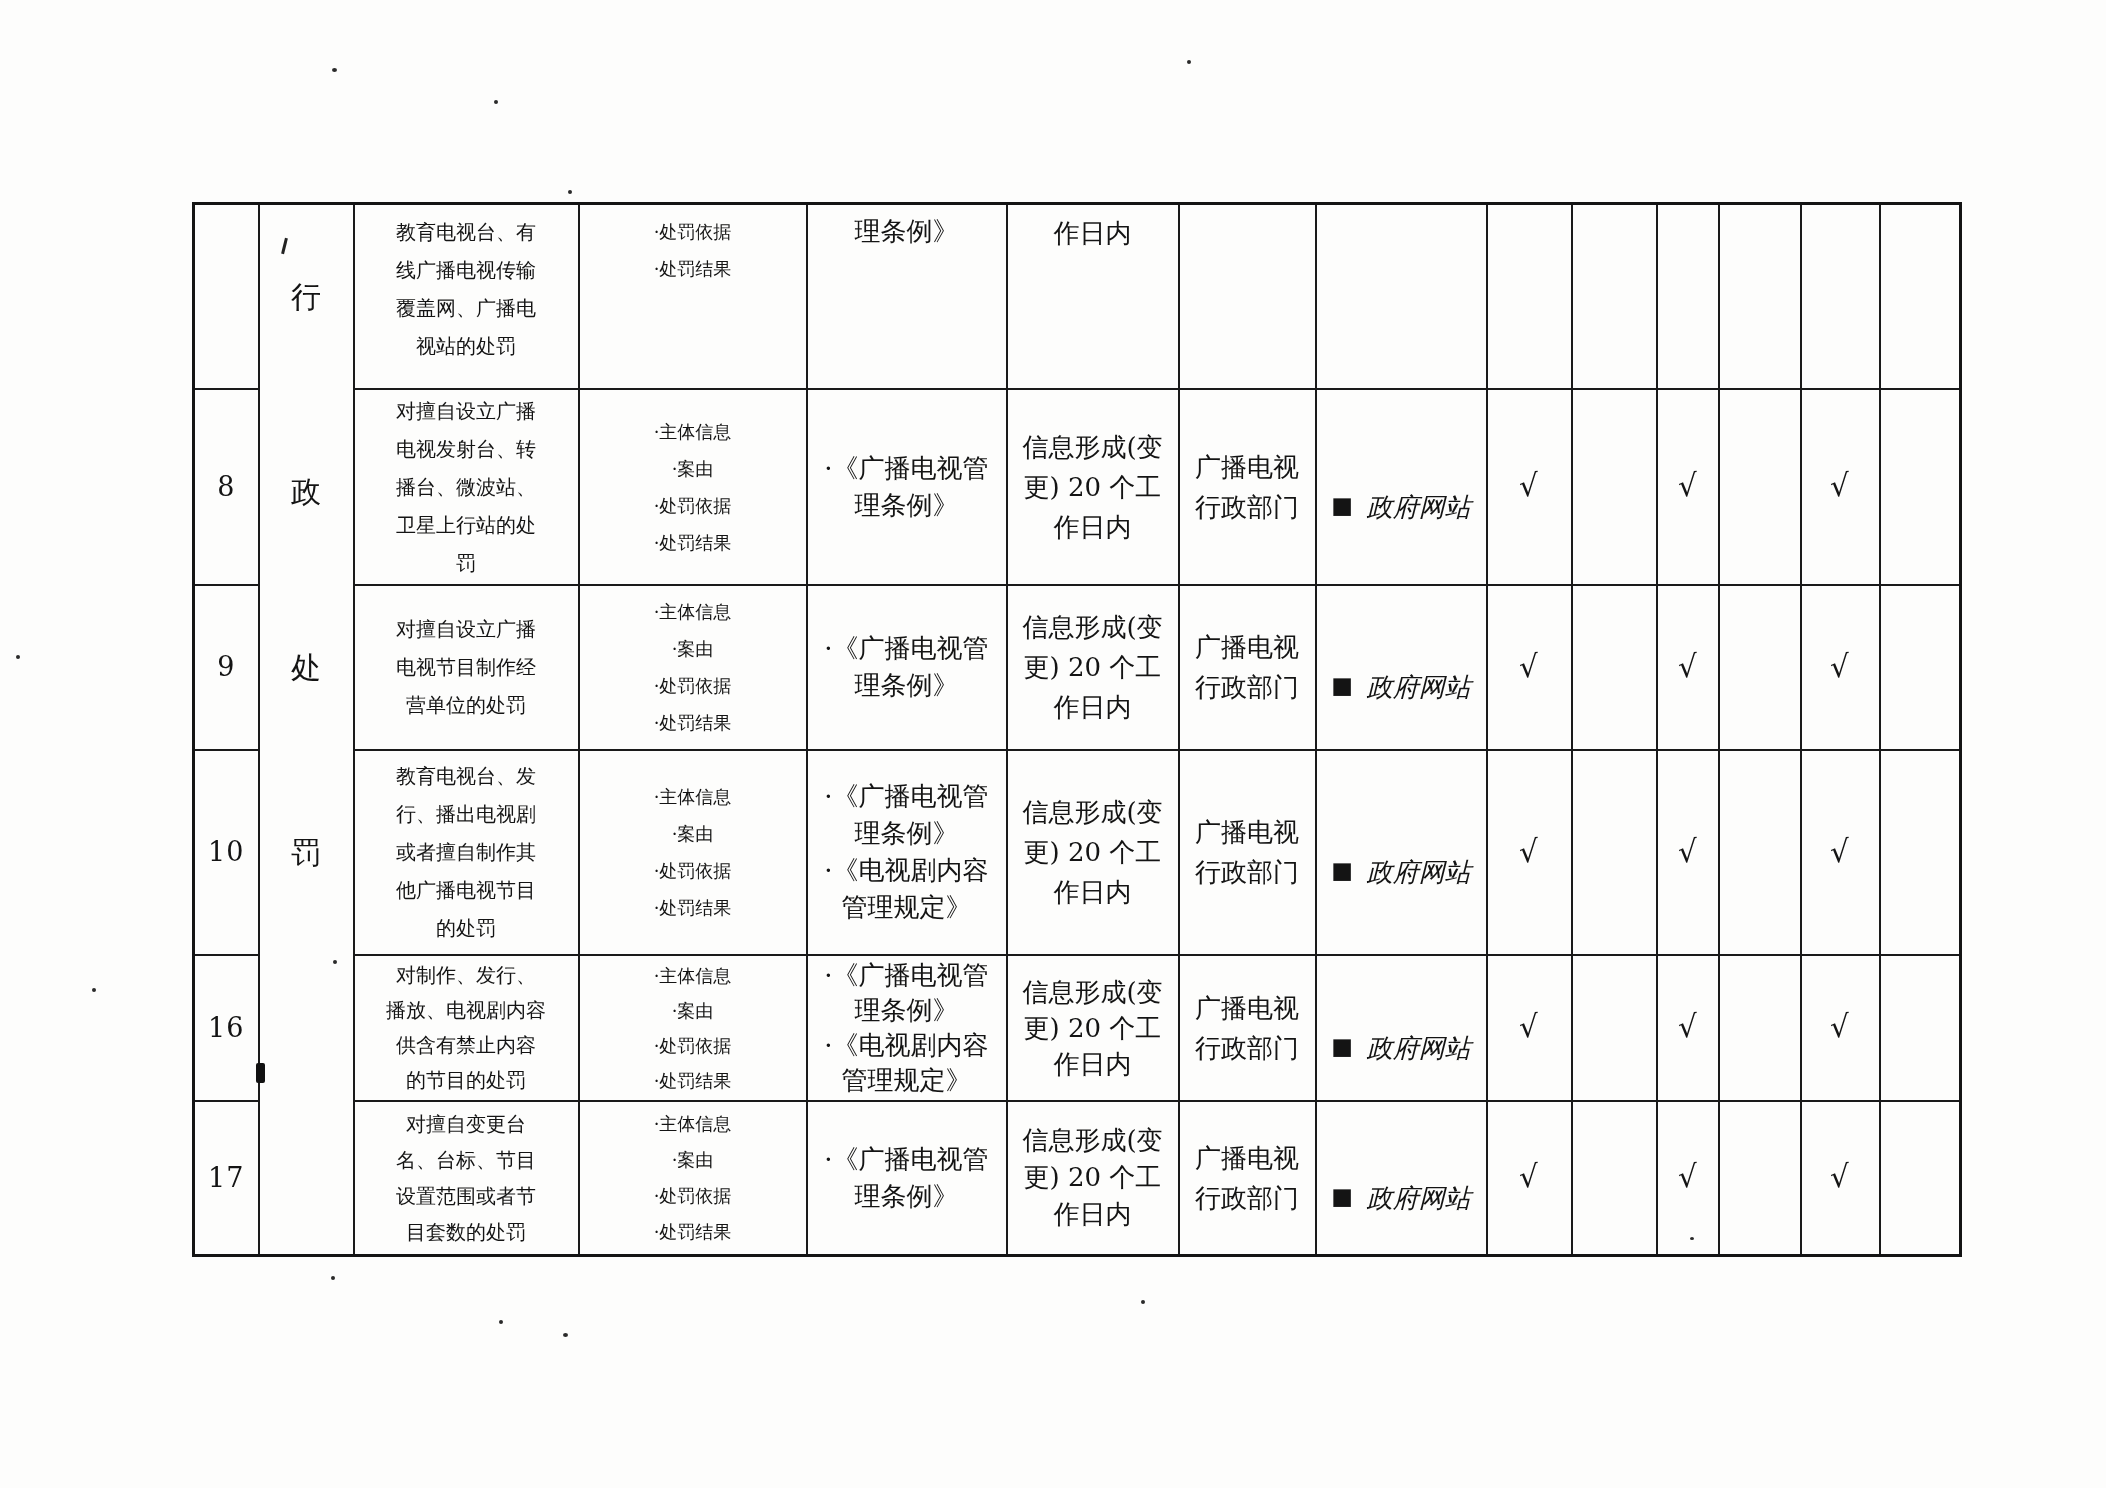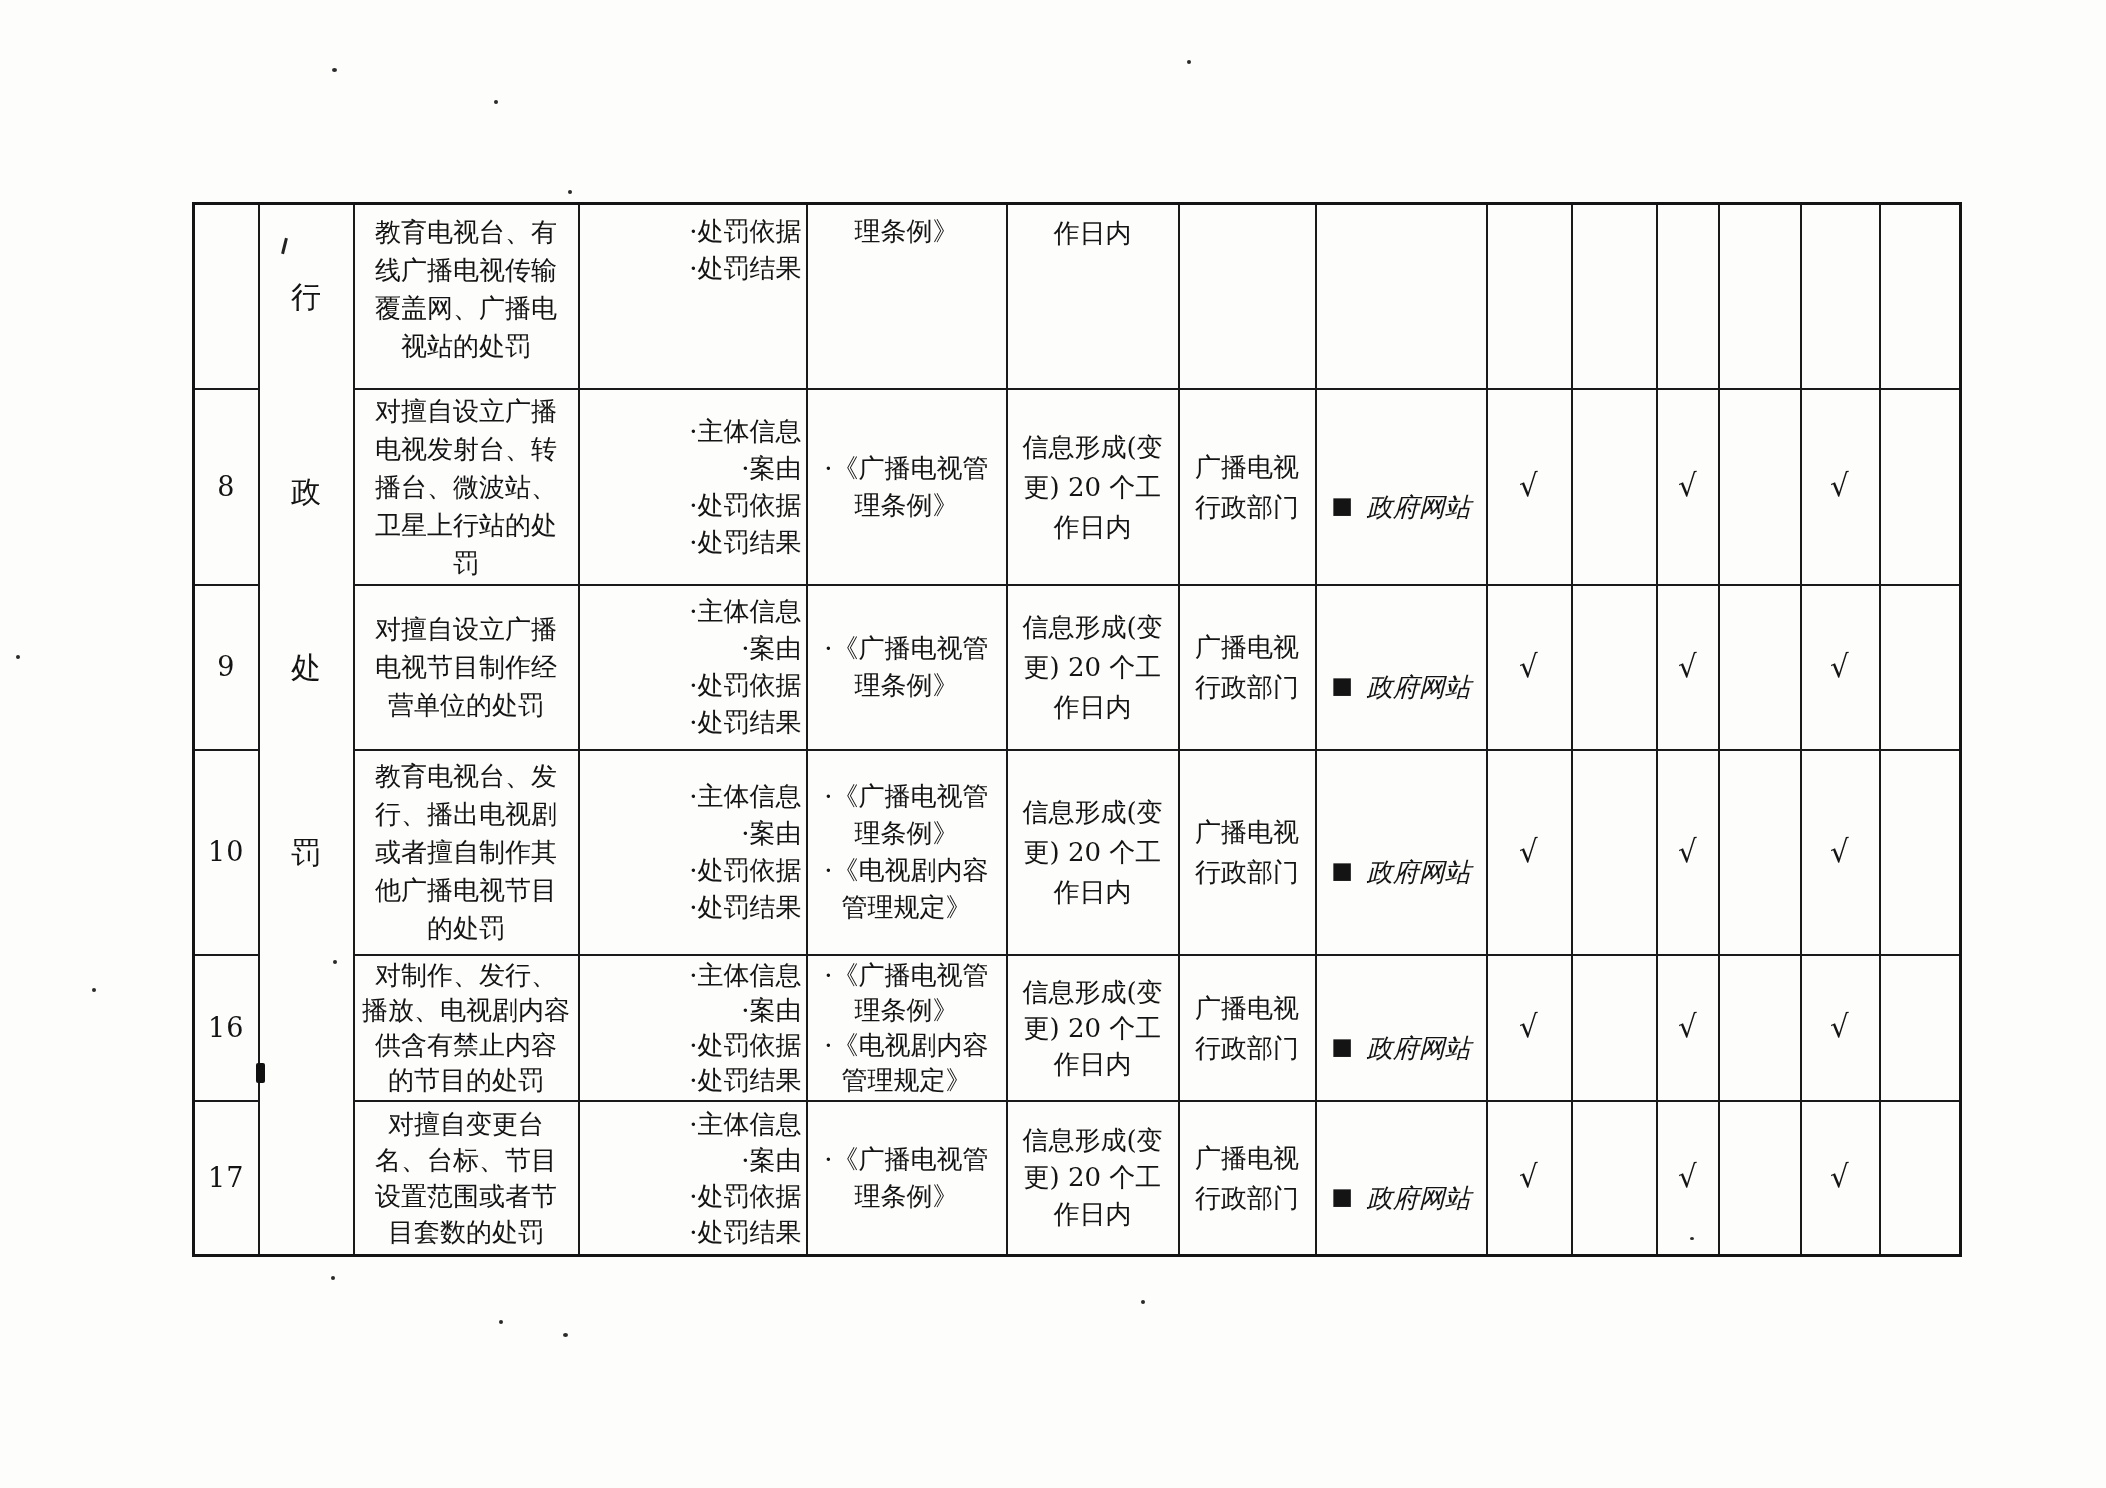--- a/index.html
+++ b/index.html
@@ -22,22 +22,22 @@
     overflow:hidden;
   }
   .scan-table{border:3px solid #141414;}
   tr.partial td{vertical-align:top;padding-top:8px;}
   td.num{font-size:27px;letter-spacing:1px;}
   td.cat{position:relative;}
   .cat-char{
     position:absolute;left:50%;transform:translate(-50%,-50%);
     font-size:30px;line-height:30px;
   }
-  td.desc{font-size:26px;line-height:38px;}
-  td.info{font-size:26px;line-height:37px;text-align:right;}
+  td.desc{font-size:20px;line-height:38px;}
+  td.info{font-size:18px;line-height:37px;}
   td.legal{font-size:26px;line-height:37px;}
   td.time{font-size:26px;line-height:40px;}
   td.dept{font-size:26px;line-height:40px;}
   td.chan{font-size:26px;font-style:italic;}
   .sq-marker{font-size:23px;margin-right:14px;vertical-align:3px;}
   td.chk{padding:0;}
   .check{
     font-family:"DejaVu Sans","Liberation Sans",sans-serif;
     font-size:30px;display:inline-block;
     transform:rotate(-6deg) skewX(-4deg);

